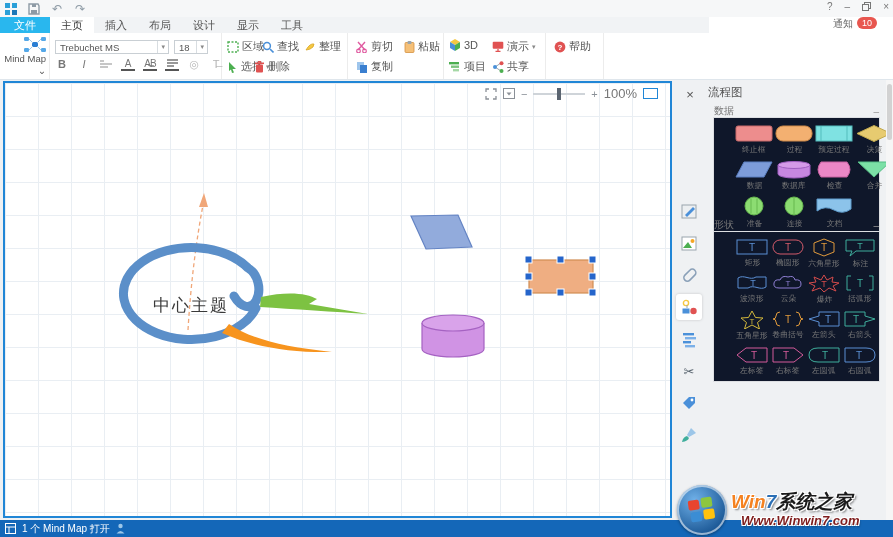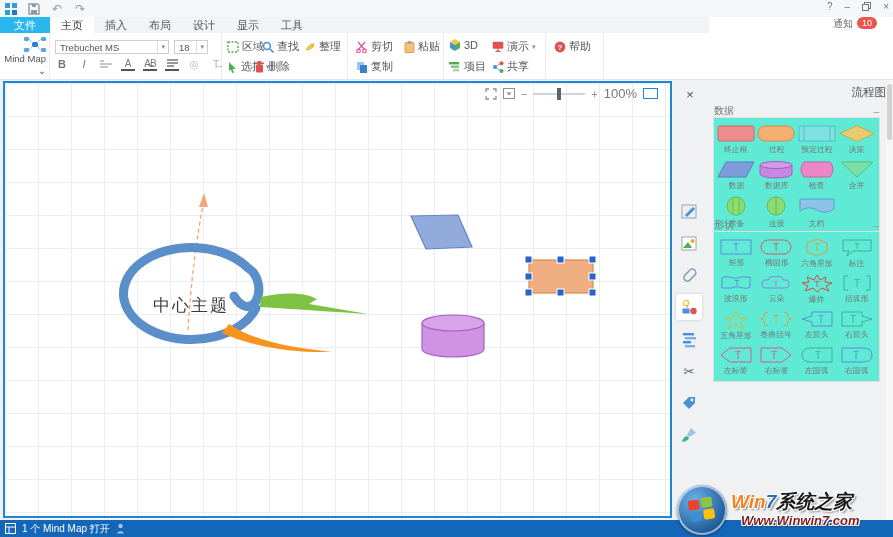--- a/index.html
+++ b/index.html
@@ -44,24 +44,24 @@
 .thumb{position:absolute;left:24px;top:-5px;width:4px;height:12px;background:#5a6470}
 .pagebtn{width:15px;height:11px;border:1px solid #2086d6;background:#fff}
 
 .strip{position:absolute;left:672px;top:80px;width:36px;height:440px}
 .panel-close{position:absolute;left:8px;top:6px;width:20px;height:16px;color:#555;font-size:13px;display:flex;align-items:center;justify-content:center}
 .sicons{position:absolute;left:4px;top:118px;display:flex;flex-direction:column;gap:6px;align-items:center}
 .sicon{width:26px;height:26px;display:flex;align-items:center;justify-content:center;border-radius:3px}
 .sicon.active{background:#fff;box-shadow:0 0 3px rgba(0,0,0,.18)}
 
 .panel{position:absolute;left:708px;top:80px;width:178px;height:440px;background:#eff1f3}
-.ptitle{position:absolute;left:0;right:0;top:5px;text-align:right;font-size:11.5px;color:#555}
+.ptitle{position:absolute;left:0;right:0;top:5px;text-align:left;font-size:11.5px;color:#555}
 .psec{position:absolute;left:6px;right:7px;display:flex;align-items:center;font-size:10px;color:#777}
 .psec .min{margin-left:auto;color:#999;font-size:10px}
-.pcard{position:absolute;left:5px;right:6px;background:#5eead4;border:1px solid #dddfe2;display:grid;grid-template-columns:repeat(4,1fr);padding:4px 2px 2px}
+.pcard{position:absolute;left:5px;right:6px;background:#0f172a;border:1px solid #dddfe2;display:grid;grid-template-columns:repeat(4,1fr);padding:4px 20px 2px}
 .pcell{display:flex;flex-direction:column;align-items:center;gap:1px;padding:2px 0;font-size:8.5px;color:#777}
 .pcell span{transform:scale(.92);white-space:nowrap}
 .pscroll{position:absolute;right:0;top:80px;width:7px;height:440px;background:#f6f6f6}
 .pscroll i{display:block;margin:4px 1px 0;height:56px;background:#d2d2d2;border-radius:3px}
 
 .status{position:absolute;left:0;top:520px;width:893px;height:17px;background:#1467b8;color:#fff;display:flex;align-items:center;gap:6px;padding:0 5px;font-size:10px}
 
 .wm{position:absolute;right:0;bottom:0;width:222px;height:56px;z-index:60;pointer-events:none}
 .wm-circle{position:absolute;left:6px;top:4px;width:50px;height:50px;border-radius:50%;
  background:radial-gradient(circle at 35% 30%,#6fb0e8,#1a5795 75%);box-shadow:0 1px 3px rgba(0,0,0,.4),inset 0 0 0 2px rgba(255,255,255,.55)}

